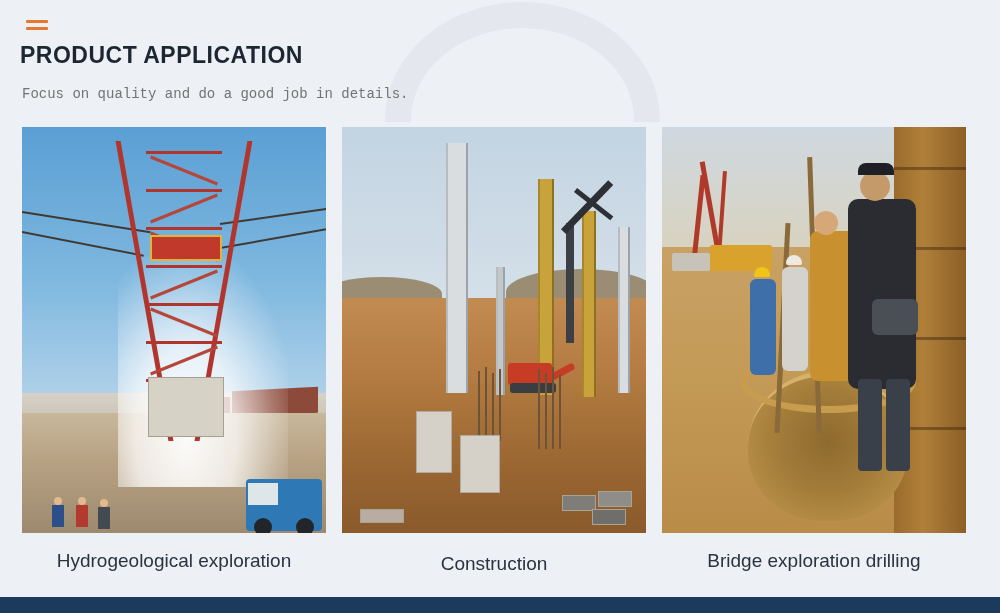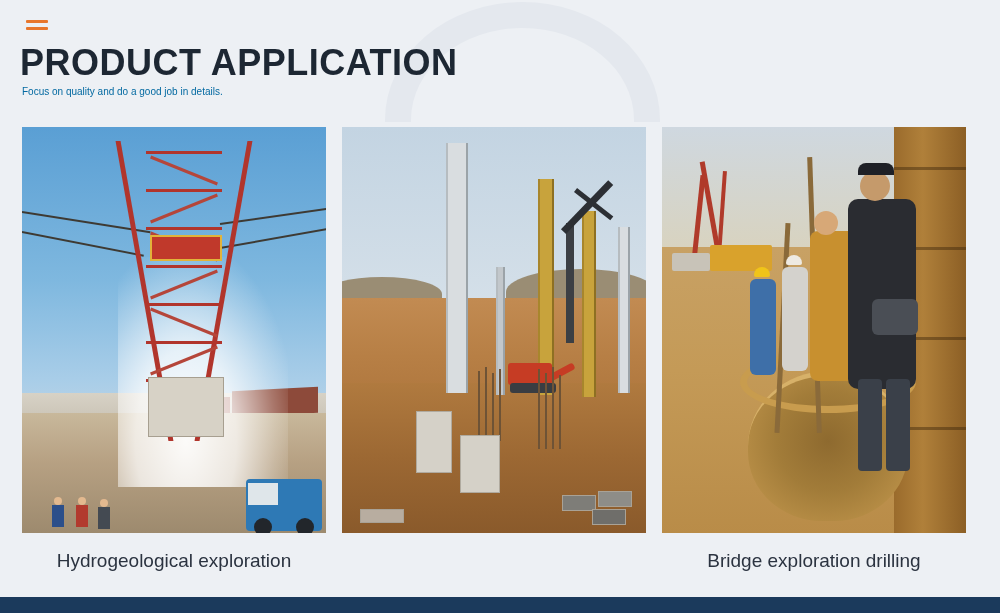--- a/index.html
+++ b/index.html
@@ -46,34 +46,35 @@
     width: 22px;
     height: 3px;
     background: #e8762c;
     border-radius: 1px;
     margin-bottom: 4px;
   }
   .title {
     position: absolute;
     left: 20px;
     top: 42px;
-    font-size: 36px;
+    font-size: 23px;
     font-weight: bold;
     letter-spacing: 0.5px;
     color: #1d2733;
     z-index: 3;
     font-family: "Liberation Sans", sans-serif;
   }
   .subtitle {
     position: absolute;
     left: 22px;
     top: 86px;
-    font-size: 10px;
-    color: #0369a1;
+    font-size: 14px;
+    color: #737373;
     z-index: 3;
+    font-family: Liberation Mono, monospace;
   }
   .cards {
     position: absolute;
     left: 22px;
     top: 127px;
     width: 956px;
     display: flex;
     gap: 16px;
     z-index: 2;
   }
@@ -315,20 +316,21 @@
         <div class="p2-rebar" style="left:217px;bottom:84px;height:74px;"></div>
 
         <div class="p2-pier" style="left:74px;bottom:60px;width:36px;height:62px;"></div>
         <div class="p2-pier" style="left:118px;bottom:40px;width:40px;height:58px;"></div>
 
         <div class="p2-block" style="right:14px;bottom:26px;width:34px;height:16px;background:#8e8d88;"></div>
         <div class="p2-block" style="right:50px;bottom:22px;width:34px;height:16px;background:#7e7d78;"></div>
         <div class="p2-block" style="right:20px;bottom:8px;width:34px;height:16px;background:#6f6e6a;"></div>
         <div class="p2-block" style="left:18px;bottom:10px;width:44px;height:14px;background:#b8ada0;"></div>
       </div>
+      <div class="caption">Construction</div>
     </div>
 
     <div class="card">
       <div class="photo">
         <div class="p3-bg"></div>
         <div class="p3-sky"></div>
 
         <div class="p3-crane" style="left:34px;top:48px;width:5px;height:86px;transform:rotate(6deg);"></div>
         <div class="p3-crane" style="left:46px;top:34px;width:5px;height:96px;transform:rotate(-10deg);"></div>
         <div class="p3-crane" style="left:58px;top:44px;width:4px;height:84px;transform:rotate(4deg);"></div>

